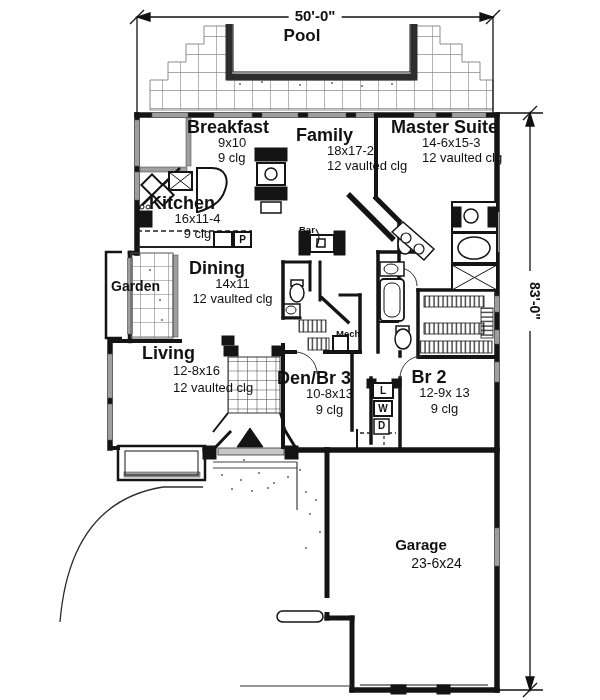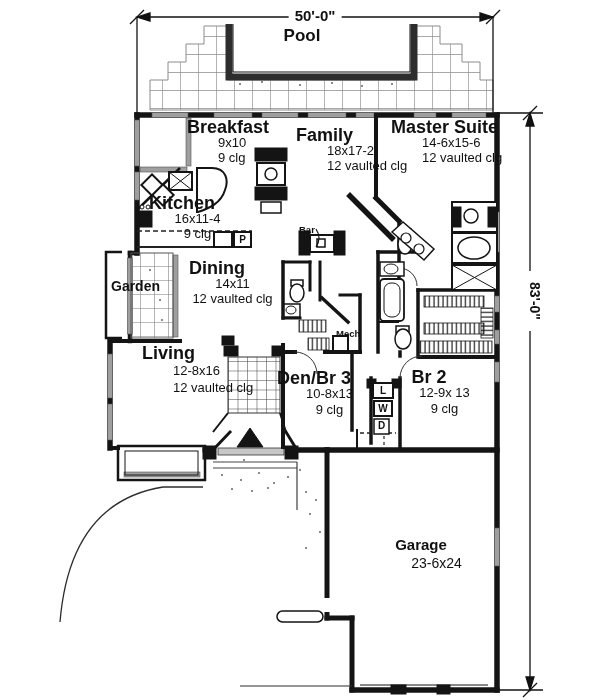--- a/index.html
+++ b/index.html
@@ -310,21 +310,21 @@
 </div>
 
 <div class="lbl" style="left:296px;top:128px;">
   <span class="rname">Family</span>
   <span class="rsize">18x17-2</span>
   <span class="rclg">12 vaulted clg</span>
 </div>
 
 <div class="lbl" style="left:391px;top:120px;">
   <span class="rname">Master Suite</span>
-  <span class="rsize">14-6x15-6</span>
+  <span class="rsize">14-6x15-3</span>
   <span class="rclg">12 vaulted clg</span>
 </div>
 
 <div class="lbl center" style="left:182px;top:196px;">
   <span class="rname">Kitchen</span>
   <span class="rsize">16x11-4</span>
   <span class="rclg">9 clg</span>
 </div>
 
 <div class="lbl center" style="left:217px;top:261px;">

